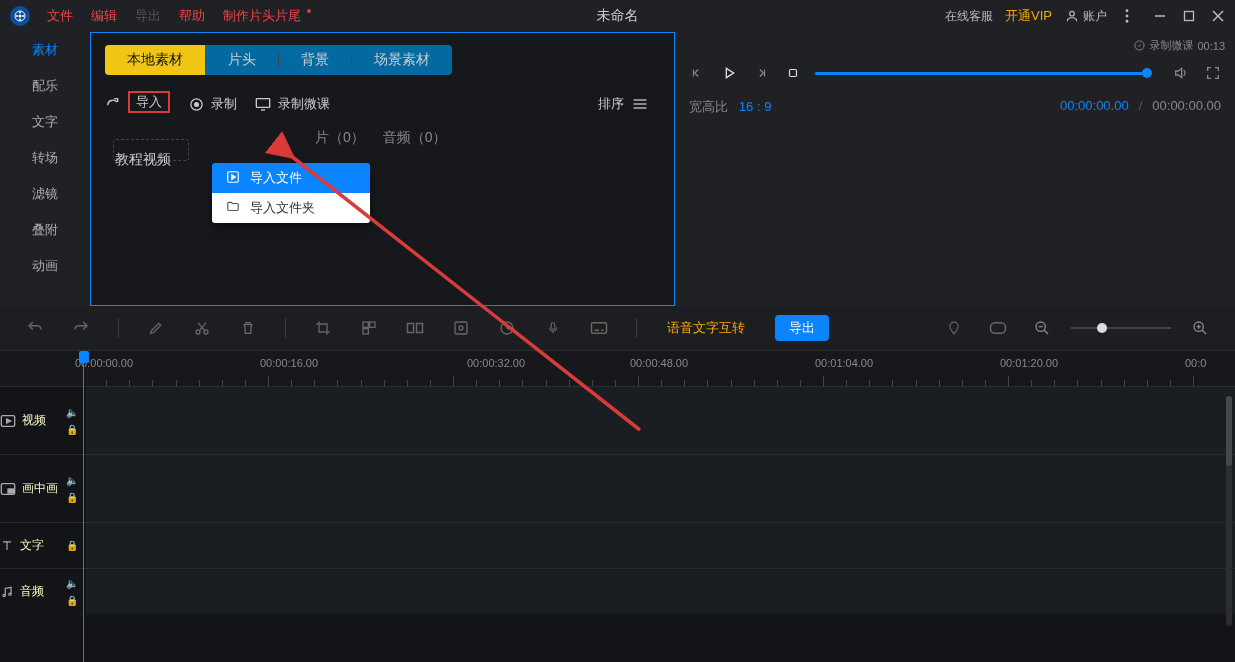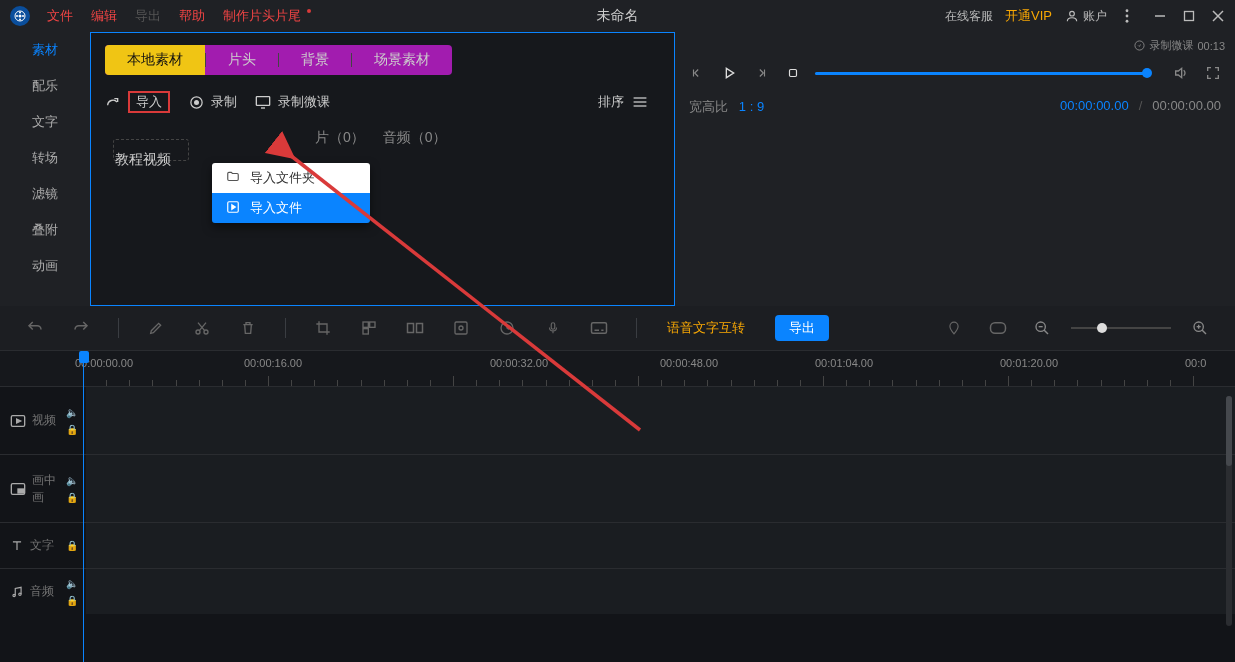--- a/index.html
+++ b/index.html
@@ -17,25 +17,25 @@
   .topright .vip{color:#f7a704;font-size:13px}
   .topright .win-icons{display:flex;gap:14px;margin-left:6px}
   .win-ic{width:15px;height:15px;display:flex;align-items:center;justify-content:center;color:#bbb}
   .acct{display:flex;align-items:center;gap:4px;color:#bbb}
   
   .upper{display:flex;height:274px}
   .sidetabs{width:90px;background:#1f2125;display:flex;flex-direction:column}
   .sidetabs .tab{height:36px;display:flex;align-items:center;justify-content:center;color:#aaa;font-size:13px;cursor:pointer}
   .sidetabs .tab.active{color:#0a84ff}
   .material-panel{flex:1;border:1px solid #0a84ff;background:#16181c;padding:12px 14px;position:relative}
-  .subtabs{display:flex;align-items:center;background:#a21caf;border-radius:4px;overflow:hidden;height:30px;width:max-content}
+  .subtabs{display:flex;align-items:center;background:#0369a1;border-radius:4px;overflow:hidden;height:30px;width:max-content}
   .subtabs .sub{padding:0 22px;height:30px;display:flex;align-items:center;color:#ccc;font-size:14px;cursor:pointer}
   .subtabs .sub.active{background:#f0c514;color:#111}
   .subtabs .sep{width:1px;height:14px;background:#444}
-  .actionrow{display:flex;align-items:center;gap:18px;margin-top:16px;color:#ccc;font-size:13px}
+  .actionrow{display:flex;align-items:flex-end;gap:18px;margin-top:16px;color:#ccc;font-size:13px}
   .actionrow .grp{display:flex;align-items:center;gap:7px;cursor:pointer}
   .actionrow .ic{width:16px;height:16px;display:flex;align-items:center;justify-content:center}
   .import-box{border:2px solid #d93a3a;padding:0 6px;height:22px;display:flex;align-items:center}
   .actionrow .sort{margin-left:auto;display:flex;align-items:center;gap:8px;padding-right:12px}
   .counts{margin-top:16px;color:#888;font-size:14px;display:flex;gap:18px;padding-left:210px}
   .dashed{margin:-8px 0 0 8px;width:76px;height:22px;border:1px dashed #444;border-radius:3px}
   .tutorial{margin:-10px 0 0 10px;color:#ccc;font-size:14px}
   
   .dropdown{position:absolute;left:121px;top:130px;width:158px;border-radius:3px;overflow:hidden;box-shadow:0 4px 10px rgba(0,0,0,.5);z-index:5}
   .dropdown .dd{height:30px;display:flex;align-items:center;gap:10px;padding:0 14px;font-size:13px;cursor:pointer}
@@ -71,21 +71,21 @@
   .ruler .tick{position:absolute;bottom:0;width:1px;height:6px;background:#444}
   .ruler .tick.major{height:10px}
   .ruler .lbl{position:absolute;top:6px;transform:translateX(-8px);white-space:nowrap}
   .playhead{position:absolute;left:83px;top:0;width:2px;height:660px;z-index:3}
   .playhead .cap{width:10px;height:12px;background:#0a84ff;border-radius:2px;margin-left:-4px}
   .playhead .line{width:1px;height:300px;background:#0a84ff;margin-left:0}
   
   .tracks{background:#121418;height:276px;overflow:hidden;position:relative}
   .track{display:flex;align-items:center;height:68px;border-top:1px solid #2a2c30}
   .track.sm{height:46px}
-  .track .thead{width:66px;display:flex;align-items:center;gap:6px;color:#737373;padding-left:10px;font-size:12px}
+  .track .thead{width:66px;display:flex;align-items:center;gap:6px;color:#fef9c3;font-size:12px}
   .track .tctl{display:flex;flex-direction:column;gap:6px;width:14px;color:#666;font-size:10px}
   .track .tbody{flex:1;height:100%;background:#1a1d21;margin-left:6px}
   .scrollbar{position:absolute;right:3px;top:10px;width:6px;height:230px;background:#2b2d31;border-radius:3px}
   .scrollbar .thumb{width:100%;height:70px;background:#45484d;border-radius:3px}
   
   .arrow{position:absolute;pointer-events:none;z-index:20}
   svg{overflow:visible}
 </style>
 </head>
 <body>
@@ -211,32 +211,32 @@
           </span>
       </div>
     </div>
 
     <div class="counts">
       <span>片（0）</span>
       <span>音频（0）</span>
     </div>
 
     <div class="dropdown">
-      <div class="dd dd2">
-        <span><svg width="14" height="14" viewBox="0 0 24 24" fill="none" stroke="#555" stroke-width="2">
-              <path d="M3 6a2 2 0 012-2h4l2 2h8a2 2 0 012 2v8a2 2 0 01-2 2H5a2 2 0 01-2-2z"></path>
-            </svg></span>
-        <span>导入文件夹</span>
-      </div>
       <div class="dd dd1">
         <span><svg width="14" height="14" viewBox="0 0 24 24" fill="none" stroke="#fff" stroke-width="2">
               <rect x="3" y="3" width="18" height="18" rx="2"></rect>
               <path d="M10 8l6 4-6 4z" fill="#fff"></path>
             </svg></span>
         <span>导入文件</span>
+      </div>
+      <div class="dd dd2">
+        <span><svg width="14" height="14" viewBox="0 0 24 24" fill="none" stroke="#555" stroke-width="2">
+              <path d="M3 6a2 2 0 012-2h4l2 2h8a2 2 0 012 2v8a2 2 0 01-2 2H5a2 2 0 01-2-2z"></path>
+            </svg></span>
+        <span>导入文件夹</span>
       </div>
     </div>
 
     <div class="dashed"></div>
     <div class="tutorial">教程视频</div>
   </div>
 
   <div class="preview">
     <div class="savestamp">
       <svg width="11" height="11" viewBox="0 0 24 24" fill="none" stroke="#888" stroke-width="2">
@@ -283,21 +283,21 @@
         <span class="ctl">
             <svg width="16" height="16" viewBox="0 0 24 24" fill="none" stroke="#888" stroke-width="2">
               <path d="M4 9V4h5M20 9V4h-5M4 15v5h5M20 15v5h-5"></path>
             </svg>
           </span>
       </div>
     </div>
     <div class="pv-info">
       <div>
         <span>宽高比</span>
-        &nbsp;&nbsp;<span style="color:#0a84ff">1 : 9</span>
+        &nbsp;&nbsp;<span style="color:#0a84ff">16 : 9</span>
       </div>
       <div class="r">
         <span class="cur">00:00:00.00</span>
         <span style="color:#555">/</span>
         <span>00:00:00.00</span>
       </div>
     </div>
   </div>
 </div>
 
@@ -419,39 +419,39 @@
 <div class="tick major" style="left: 83px;"></div>
     <div class="lbl" style="left: 83px;">00:00:00.00</div>
     <div class="tick" style="left: 106.125px;"></div>
     <div class="tick" style="left: 129.25px;"></div>
     <div class="tick" style="left: 152.375px;"></div>
     <div class="tick" style="left: 175.5px;"></div>
     <div class="tick" style="left: 198.625px;"></div>
     <div class="tick" style="left: 221.75px;"></div>
     <div class="tick" style="left: 244.875px;"></div>
     <div class="tick major" style="left: 268px;"></div>
-    <div class="lbl" style="left: 252px;">00:00:16.00</div>
+    <div class="lbl" style="left: 268px;">00:00:16.00</div>
     <div class="tick" style="left: 291.125px;"></div>
     <div class="tick" style="left: 314.25px;"></div>
     <div class="tick" style="left: 337.375px;"></div>
     <div class="tick" style="left: 360.5px;"></div>
     <div class="tick" style="left: 383.625px;"></div>
     <div class="tick" style="left: 406.75px;"></div>
     <div class="tick" style="left: 429.875px;"></div>
     <div class="tick major" style="left: 453px;"></div>
-    <div class="lbl" style="left: 462px; padding-left: 36px;">00:00:32.00</div>
+    <div class="lbl" style="left: 439px; padding-left: 36px;">00:00:32.00</div>
     <div class="tick" style="left: 476.125px;"></div>
     <div class="tick" style="left: 499.25px;"></div>
     <div class="tick" style="left: 522.375px;"></div>
     <div class="tick" style="left: 545.5px;"></div>
     <div class="tick" style="left: 568.625px;"></div>
     <div class="tick" style="left: 591.75px;"></div>
     <div class="tick" style="left: 614.875px;"></div>
     <div class="tick major" style="left: 638px;"></div>
-    <div class="lbl" style="left: 668px;">00:00:48.00</div>
+    <div class="lbl" style="left: 638px;">00:00:48.00</div>
     <div class="tick" style="left: 661.125px;"></div>
     <div class="tick" style="left: 684.25px;"></div>
     <div class="tick" style="left: 707.375px;"></div>
     <div class="tick" style="left: 730.5px;"></div>
     <div class="tick" style="left: 753.625px;"></div>
     <div class="tick" style="left: 776.75px;"></div>
     <div class="tick" style="left: 799.875px;"></div>
     <div class="tick major" style="left: 823px;"></div>
     <div class="lbl" style="left: 823px;">00:01:04.00</div>
     <div class="tick" style="left: 846.125px;"></div>

